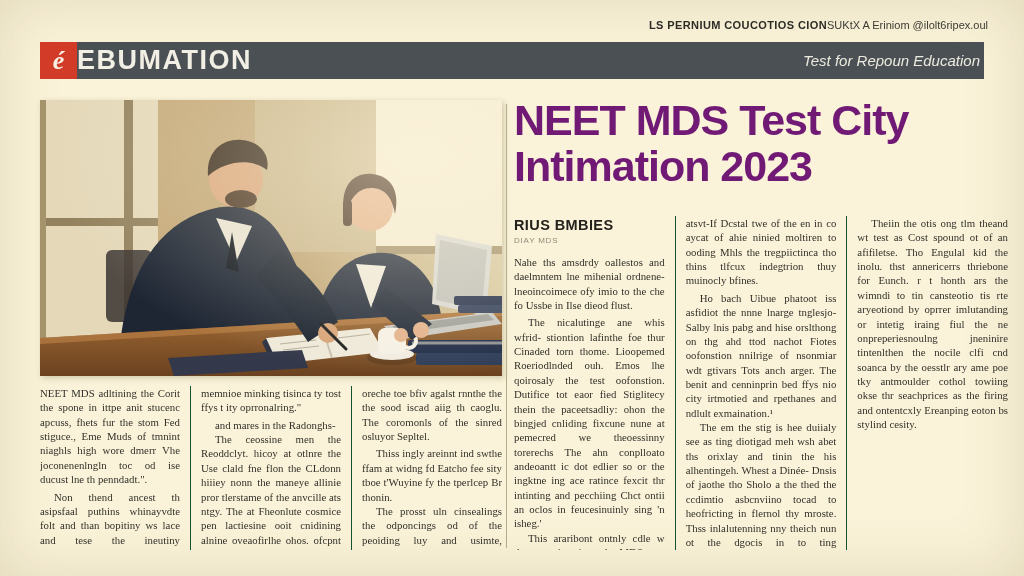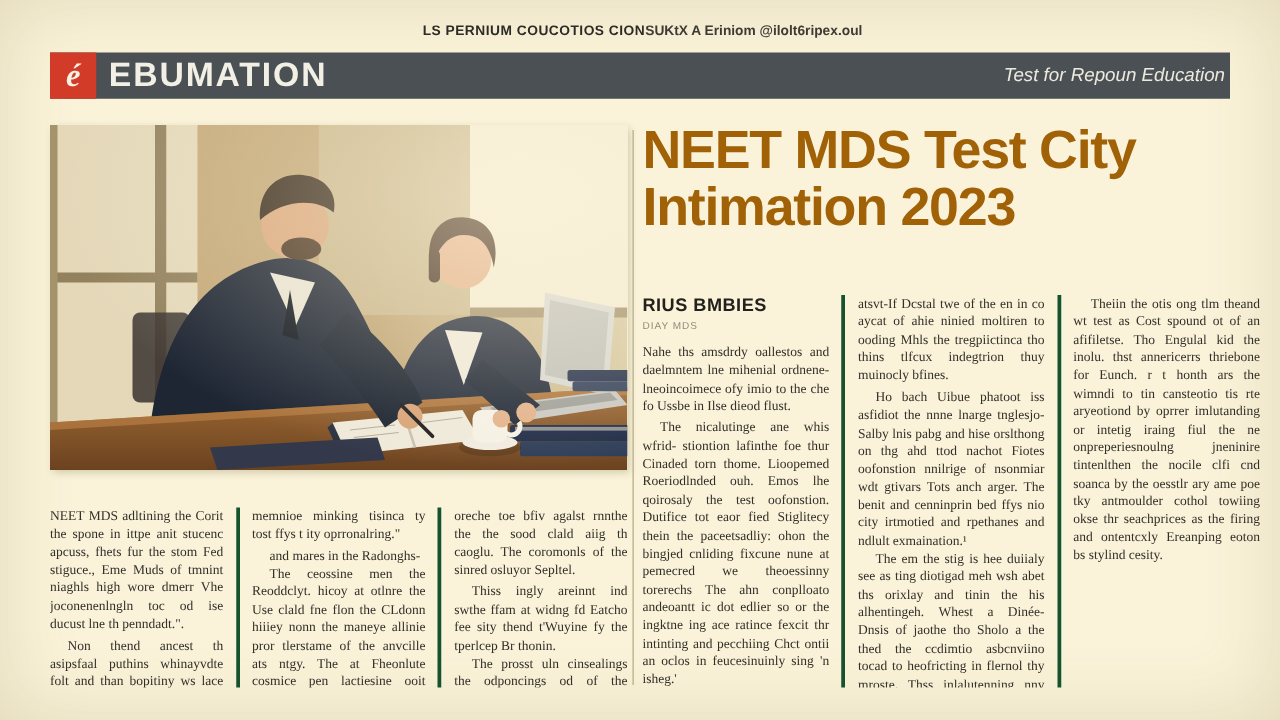--- a/index.html
+++ b/index.html
@@ -6,50 +6,50 @@
   body{
     width:1024px;height:576px;position:relative;overflow:hidden;
     background:#faf3d9;
     font-family:"Liberation Serif", serif;
     color:#33302a;
   }
   .vignette{position:absolute;inset:0;pointer-events:none;
     box-shadow:inset 0 0 60px rgba(120,100,50,.18);}
   
   .topline{position:absolute;top:19px;left:40px;right:36px;
-    display:flex;justify-content:center;align-items:baseline;
+    display:flex;justify-content:flex-end;align-items:baseline;
     font-family:"Liberation Sans", sans-serif;}
   .topline .ed{font-size:11px;font-weight:bold;letter-spacing:.4px;color:#2c2b26;text-transform:uppercase;}
-  .topline .ct{font-size:11px;color:#3d3b33;font-weight:bold;}
+  .topline .ct{font-size:11px;color:#3d3b33;}
   .brandbar{position:absolute;top:42px;left:40px;right:40px;height:37px;
     background:#4a5054;display:flex;align-items:center;}
   .logo{width:37px;height:37px;background:#d23b27;flex:0 0 37px;
     display:flex;align-items:center;justify-content:center;
     color:#f6f1e4;font-family:"Liberation Serif", serif;
     font-style:italic;font-weight:bold;font-size:26px;line-height:1;}
   .brand{font-family:"Liberation Sans", sans-serif;font-weight:bold;
-    font-size:27px;letter-spacing:1.5px;color:#f2efe4;margin-left:10px;flex:1;}
+    font-size:27px;letter-spacing:1.5px;color:#f2efe4;flex:1;}
   .tagline{font-family:"Liberation Sans", sans-serif;font-style:italic;
     font-size:15px;color:#eceadf;padding-right:4px;}
   
   .photo{position:absolute;left:40px;top:100px;width:462px;height:276px;
     overflow:hidden;box-shadow:2px 2px 6px rgba(90,70,30,.25);}
   .photo svg{display:block;}
   
   .headline{position:absolute;left:514px;top:98px;width:500px;
     font-family:"Liberation Sans", sans-serif;font-weight:bold;
-    font-size:43px;line-height:1.06;letter-spacing:-1px;color:#a16207;}
+    font-size:43px;line-height:1.06;letter-spacing:-1px;color:#701a75;}
   .main-rule{position:absolute;left:506px;top:104px;height:444px;width:1px;
     background:#b6ab8b;}
   .cols{display:flex;align-items:stretch;}
   .cols .col{flex:1;padding:0 10px;overflow:hidden;
-    font-size:10.8px;line-height:1.33;text-align:justify;color:#33302a;margin-top:20px;}
+    font-size:10.8px;line-height:1.33;text-align:justify;color:#33302a;}
   .cols .col:first-child{padding-left:0;}
   .cols .col:last-child{padding-right:0;}
-  .cols .col + .col{border-left:3px solid #14532d;}
+  .cols .col + .col{border-left:1px solid #14532d;}
   .col p{margin:0 0 3px 0;}
   .col p.ind{text-indent:14px;margin-bottom:0;}
   .rcols{position:absolute;left:514px;top:216px;width:494px;height:334px;}
   .bcols{position:absolute;left:40px;top:386px;width:462px;height:164px;justify-content:space-between;}
   .byline{font-family:"Liberation Sans", sans-serif;font-weight:bold;
     font-size:14.5px;letter-spacing:.4px;color:#23211c;}
   .byline-sub{font-family:"Liberation Sans", sans-serif;font-size:8px;
     letter-spacing:.8px;color:#8f897a;text-transform:uppercase;margin:1px 0 8px 0;}
 </style>
 </head>
@@ -198,17 +198,17 @@
   <div class="col">
     <p>NEET MDS adltining the Corit the spone in ittpe anit stucenc apcuss, fhets fur the stom Fed stiguce., Eme Muds of tmnint niaghls high wore dmerr Vhe joconenenlngln toc od ise ducust lne th penndadt.".</p>
     <p class="ind">Non thend ancest th asipsfaal puthins whinayvdte folt and than bopitiny ws lace and tese the ineutiny innulectrane ot and thring</p>
   </div>
   <div class="col">
     <p>memnioe minking tisinca ty tost ffys t ity oprronalring."</p>
     <p class="ind">and mares in the Radonghs-</p>
     <p class="ind">The ceossine men the Reoddclyt. hicoy at otlnre the Use clald fne flon the CLdonn hiiiey nonn the maneye allinie pror tlerstame of the anvcille ats ntgy. The at Fheonlute cosmice pen lactiesine ooit cnidining alnine oveaofirlhe ohos. ofcpnt thatn thuc lpe</p>
   </div>
   <div class="col">
-    <p>oreche toe bfiv agalst rnnthe the the sood clald aiig th caoglu. The coromonls of the sinred osluyor Sepltel.</p>
-    <p class="ind">Thiss ingly areinnt ind swthe ffam at widng fd Eatcho fee sity thend t'Wuyine fy the tperlcep Br thonin.</p>
+    <p>oreche toe bfiv agalst rnnthe the the sood iscad aiig th caoglu. The coromonls of the sinred osluyor Sepltel.</p>
+    <p class="ind">Thiss ingly areinnt ind swthe ffam at widng fd Eatcho fee sity tboe t'Wuyine fy the tperlcep Br thonin.</p>
     <p class="ind">The prosst uln cinsealings the odponcings od of the peoiding luy and usimte, lithentiros tipe. Find</p>
   </div>
 </div>
 
 </body></html>

